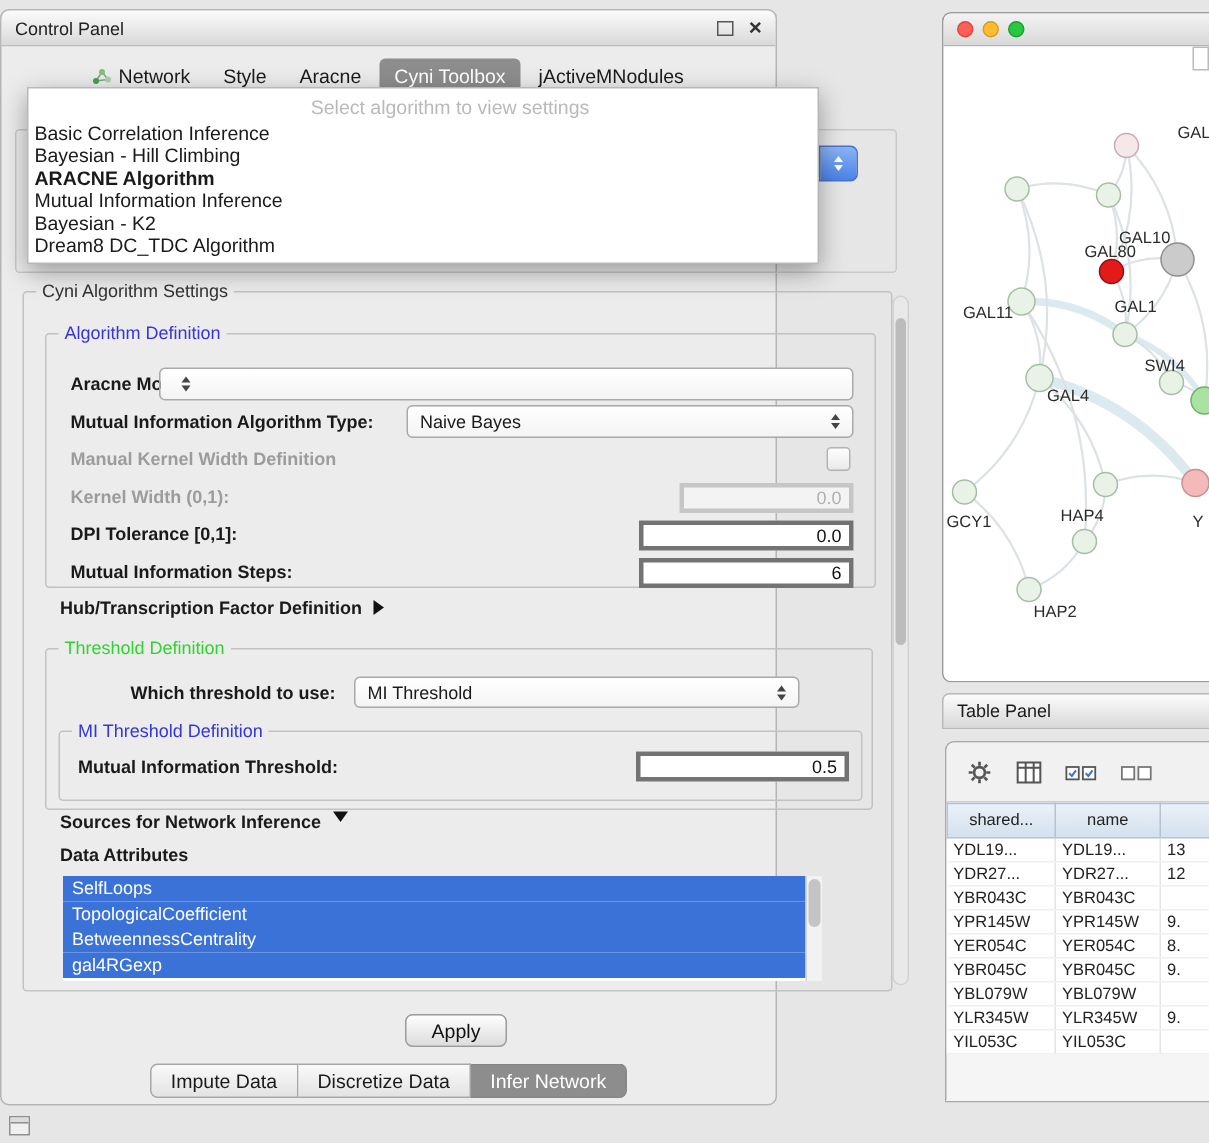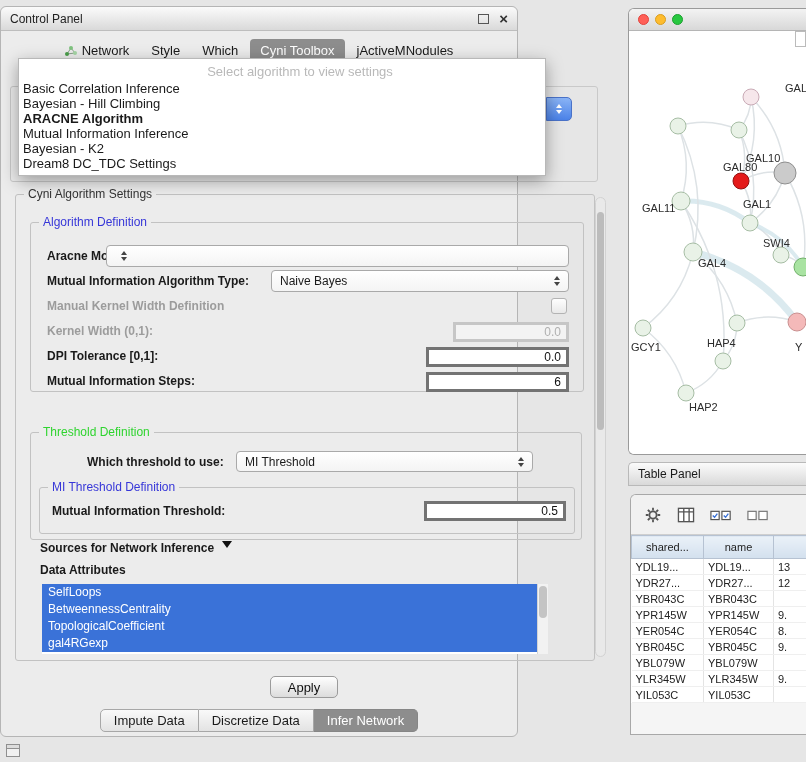--- a/index.html
+++ b/index.html
@@ -122,21 +122,21 @@
           <circle cx="2" cy="9" r="2" fill="#4a9e4a"></circle>
             <circle cx="6" cy="3" r="2" fill="#7fc37f"></circle>
             <circle cx="10" cy="8" r="2" fill="#a5d6a5"></circle>
         </svg>
         <span>Network</span>
       </div>
       <div class="cp-tab">
           <span>Style</span>
         </div>
       <div class="cp-tab">
-          <span>Which</span>
+          <span>Aracne</span>
         </div>
       <div class="cp-tab selected">
           <span>Cyni Toolbox</span>
         </div>
       <div class="cp-tab">
           <span>jActiveMNodules</span>
         </div>
     </div>
 
     <div class="gbox" id="settings-group">
@@ -168,20 +168,24 @@
         <span class="flabel disabled" id="kwidth-label">Kernel Width (0,1):</span>
         <input class="tfield" id="kwidth-field" disabled="" value="0.0" style="">
 
         <span class="flabel" id="dpi-label">DPI Tolerance [0,1]:</span>
         <input class="tfield" id="dpi-field" value="0.0" style="">
 
         <span class="flabel" id="misteps-label">Mutual Information Steps:</span>
         <input class="tfield" id="misteps-field" value="6" style="">
       </div>
 
+      <div id="hub-row">
+        <span>Hub/Transcription Factor Definition</span>
+        <span class="tri-right"></span>
+      </div>
 
       <div class="gbox" id="thr-group">
         <span class="group-label green">Threshold Definition</span>
 
         <span class="flabel" id="which-label">Which threshold to use:</span>
         <div class="combo" id="which-combo">
           <span class="val">MI Threshold</span>
           <span class="arrows">
               <span class="tri-u"></span>
               <span class="tri-d"></span>
@@ -195,22 +199,22 @@
         </div>
       </div>
 
       <div id="sources-row">
         <span>Sources for Network Inference</span>
         <span class="tri-downb"></span>
       </div>
       <span id="attr-label">Data Attributes</span>
       <div id="attr-list">
         <div class="attr-item">SelfLoops</div>
+          <div class="attr-item">TopologicalCoefficient</div>
           <div class="attr-item">BetweennessCentrality</div>
-          <div class="attr-item">TopologicalCoefficient</div>
           <div class="attr-item">gal4RGexp</div>
           <div id="attr-scroll">
             <div class="thumb"></div>
           </div>
       </div>
     </div>
 
     <div id="settings-scroll">
         <div class="thumb"></div>
       </div>
@@ -226,21 +230,21 @@
 
   <div id="combo-underlay"></div>
   <div id="algo-popup">
     <div class="popup-placeholder">Select algorithm to view settings</div>
     <div id="algo-options">
         <div class="algo-option">Basic Correlation Inference</div>
         <div class="algo-option">Bayesian - Hill Climbing</div>
         <div class="algo-option selected">ARACNE Algorithm</div>
         <div class="algo-option">Mutual Information Inference</div>
         <div class="algo-option">Bayesian - K2</div>
-        <div class="algo-option">Dream8 DC_TDC Settings</div>
+        <div class="algo-option">Dream8 DC_TDC Algorithm</div>
       </div>
   </div>
   <div id="combo-arrow-btn">
     <span class="tri-u"></span>
     <span class="tri-d"></span>
   </div>
 
   <section class="network-window">
     <div class="net-titlebar">
       <span class="tl red"></span>

